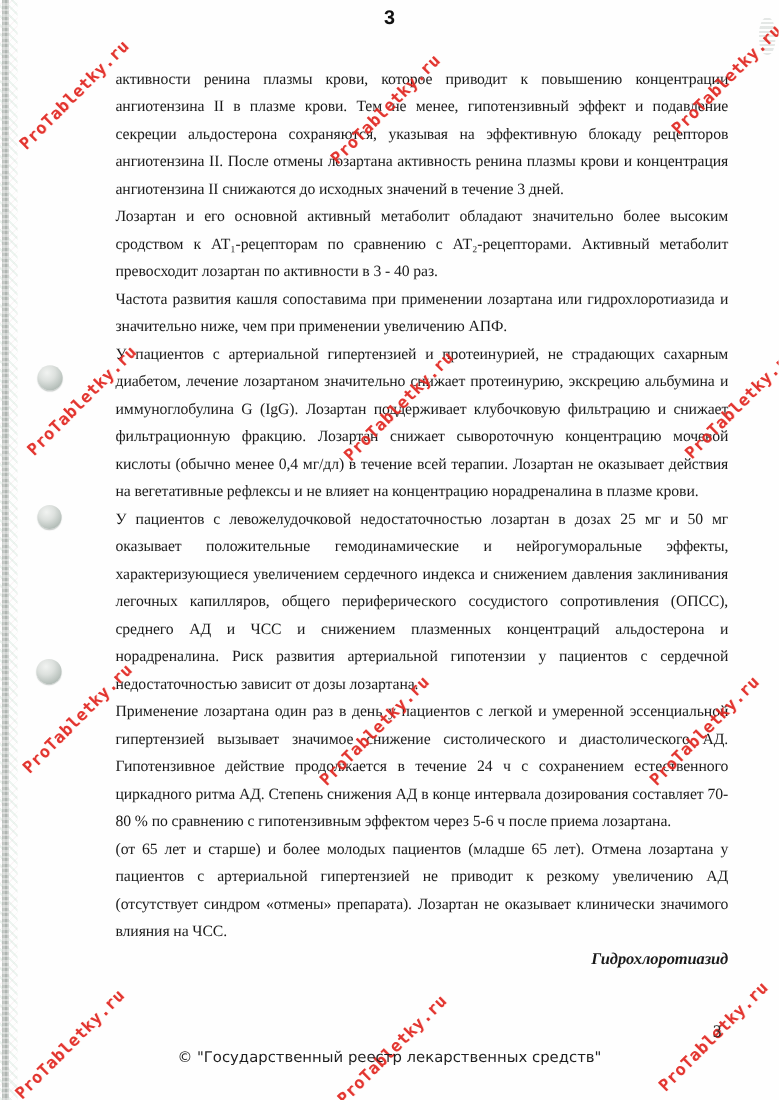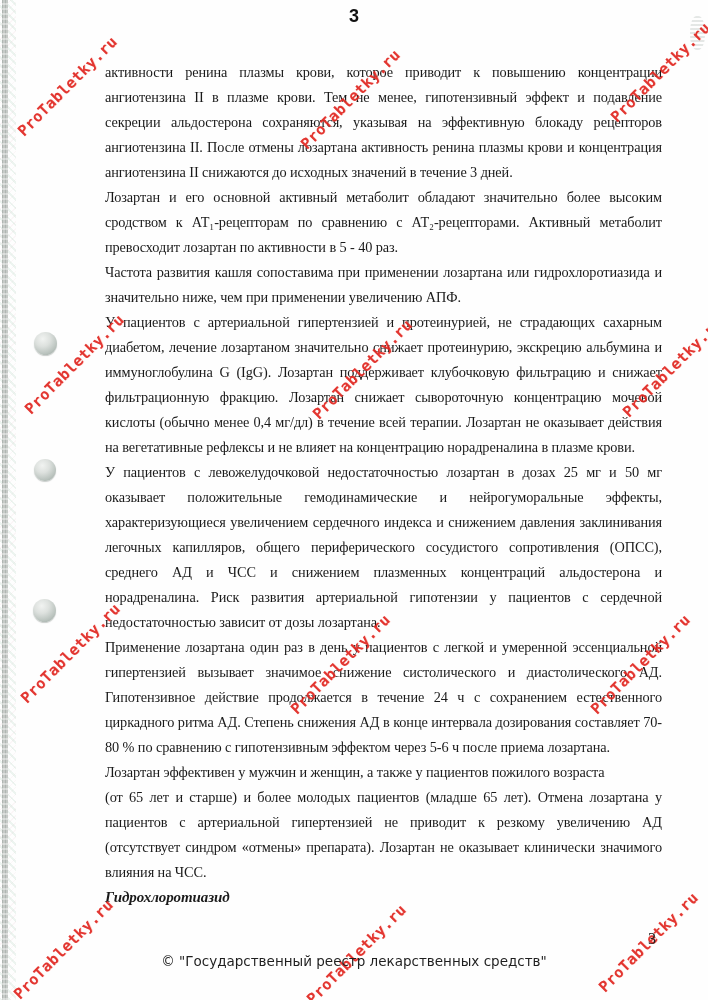--- a/index.html
+++ b/index.html
@@ -64,21 +64,21 @@
 
   
   .content {
     position: absolute; left: 105px; top: 60px; width: 557px;
     font-size: 14.3px; line-height: 25px; letter-spacing: -0.1px;
     text-align: justify;
     z-index: 1;
   }
   .content p { margin: 0; padding: 0; }
   .content p.subheading {
-    font-weight: bold; font-style: italic; text-align: left; font-size: 15px;
+    font-weight: bold; font-style: italic; text-align: right; font-size: 15px;
   }
 
   
   .wm {
     position: absolute;
     font-family: "DejaVu Sans Mono", "Liberation Mono", monospace;
     font-weight: bold; font-size: 15px; letter-spacing: 0.5px;
     color: var(--wm-color, #e02620);
     white-space: nowrap;
     transform: rotate(-45deg);
@@ -107,26 +107,25 @@
   <div class="corner-smudge"></div>
 
   <div class="dot dot1"></div>
   <div class="dot dot2"></div>
   <div class="dot dot3"></div>
 
   <div class="page-num-top">3</div>
 
   <div class="content">
     <p>активности ренина плазмы крови, которое приводит к повышению концентрации ангиотензина II в плазме крови. Тем не менее, гипотензивный эффект и подавление секреции альдостерона сохраняются, указывая на эффективную блокаду рецепторов ангиотензина II. После отмены лозартана активность ренина плазмы крови и концентрация ангиотензина II снижаются до исходных значений в течение 3 дней.</p>
-    <p>Лозартан и его основной активный метаболит обладают значительно более высоким сродством к АТ₁-рецепторам по сравнению с АТ₂-рецепторами. Активный метаболит превосходит лозартан по активности в 5 - 40 раз.</p>
+    <p>Лозартан и его основной активный метаболит обладают значительно более высоким сродством к АТ₁-рецепторам по сравнению с АТ₂-рецепторами. Активный метаболит превосходит лозартан по активности в 3 - 40 раз.</p>
     <p>Частота развития кашля сопоставима при применении лозартана или гидрохлоротиазида и значительно ниже, чем при применении увеличению АПФ.</p>
     <p>У пациентов с артериальной гипертензией и протеинурией, не страдающих сахарным диабетом, лечение лозартаном значительно снижает протеинурию, экскрецию альбумина и иммуноглобулина G (IgG). Лозартан поддерживает клубочковую фильтрацию и снижает фильтрационную фракцию. Лозартан снижает сывороточную концентрацию мочевой кислоты (обычно менее 0,4 мг/дл) в течение всей терапии. Лозартан не оказывает действия на вегетативные рефлексы и не влияет на концентрацию норадреналина в плазме крови.</p>
     <p>У пациентов с левожелудочковой недостаточностью лозартан в дозах 25 мг и 50 мг оказывает положительные гемодинамические и нейрогуморальные эффекты, характеризующиеся увеличением сердечного индекса и снижением давления заклинивания легочных капилляров, общего периферического сосудистого сопротивления (ОПСС), среднего АД и ЧСС и снижением плазменных концентраций альдостерона и норадреналина. Риск развития артериальной гипотензии у пациентов с сердечной недостаточностью зависит от дозы лозартана.</p>
     <p>Применение лозартана один раз в день у пациентов с легкой и умеренной эссенциальной гипертензией вызывает значимое снижение систолического и диастолического АД. Гипотензивное действие продолжается в течение 24 ч с сохранением естественного циркадного ритма АД. Степень снижения АД в конце интервала дозирования составляет 70-80 % по сравнению с гипотензивным эффектом через 5-6 ч после приема лозартана.</p>
-    <p>Лозартан эффективен у мужчин и женщин, а также у пациентов пожилого возраста</p>
     <p>(от 65 лет и старше) и более молодых пациентов (младше 65 лет). Отмена лозартана у пациентов с артериальной гипертензией не приводит к резкому увеличению АД (отсутствует синдром «отмены» препарата). Лозартан не оказывает клинически значимого влияния на ЧСС.</p>
     <p class="subheading">Гидрохлоротиазид</p>
   </div>
 
   <div class="wm" style="left:14px;  top:127px;">ProTabletky.ru</div>
   <div class="wm" style="left:297px; top:140px;">ProTabletky.ru</div>
   <div class="wm" style="left:607px; top:113px;">ProTabletky.ru</div>
   <div class="wm" style="left:21px;  top:405px;">ProTabletky.ru</div>
   <div class="wm" style="left:309px; top:410px;">ProTabletky.ru</div>
   <div class="wm" style="left:619px; top:408px;">ProTabletky.ru</div>

